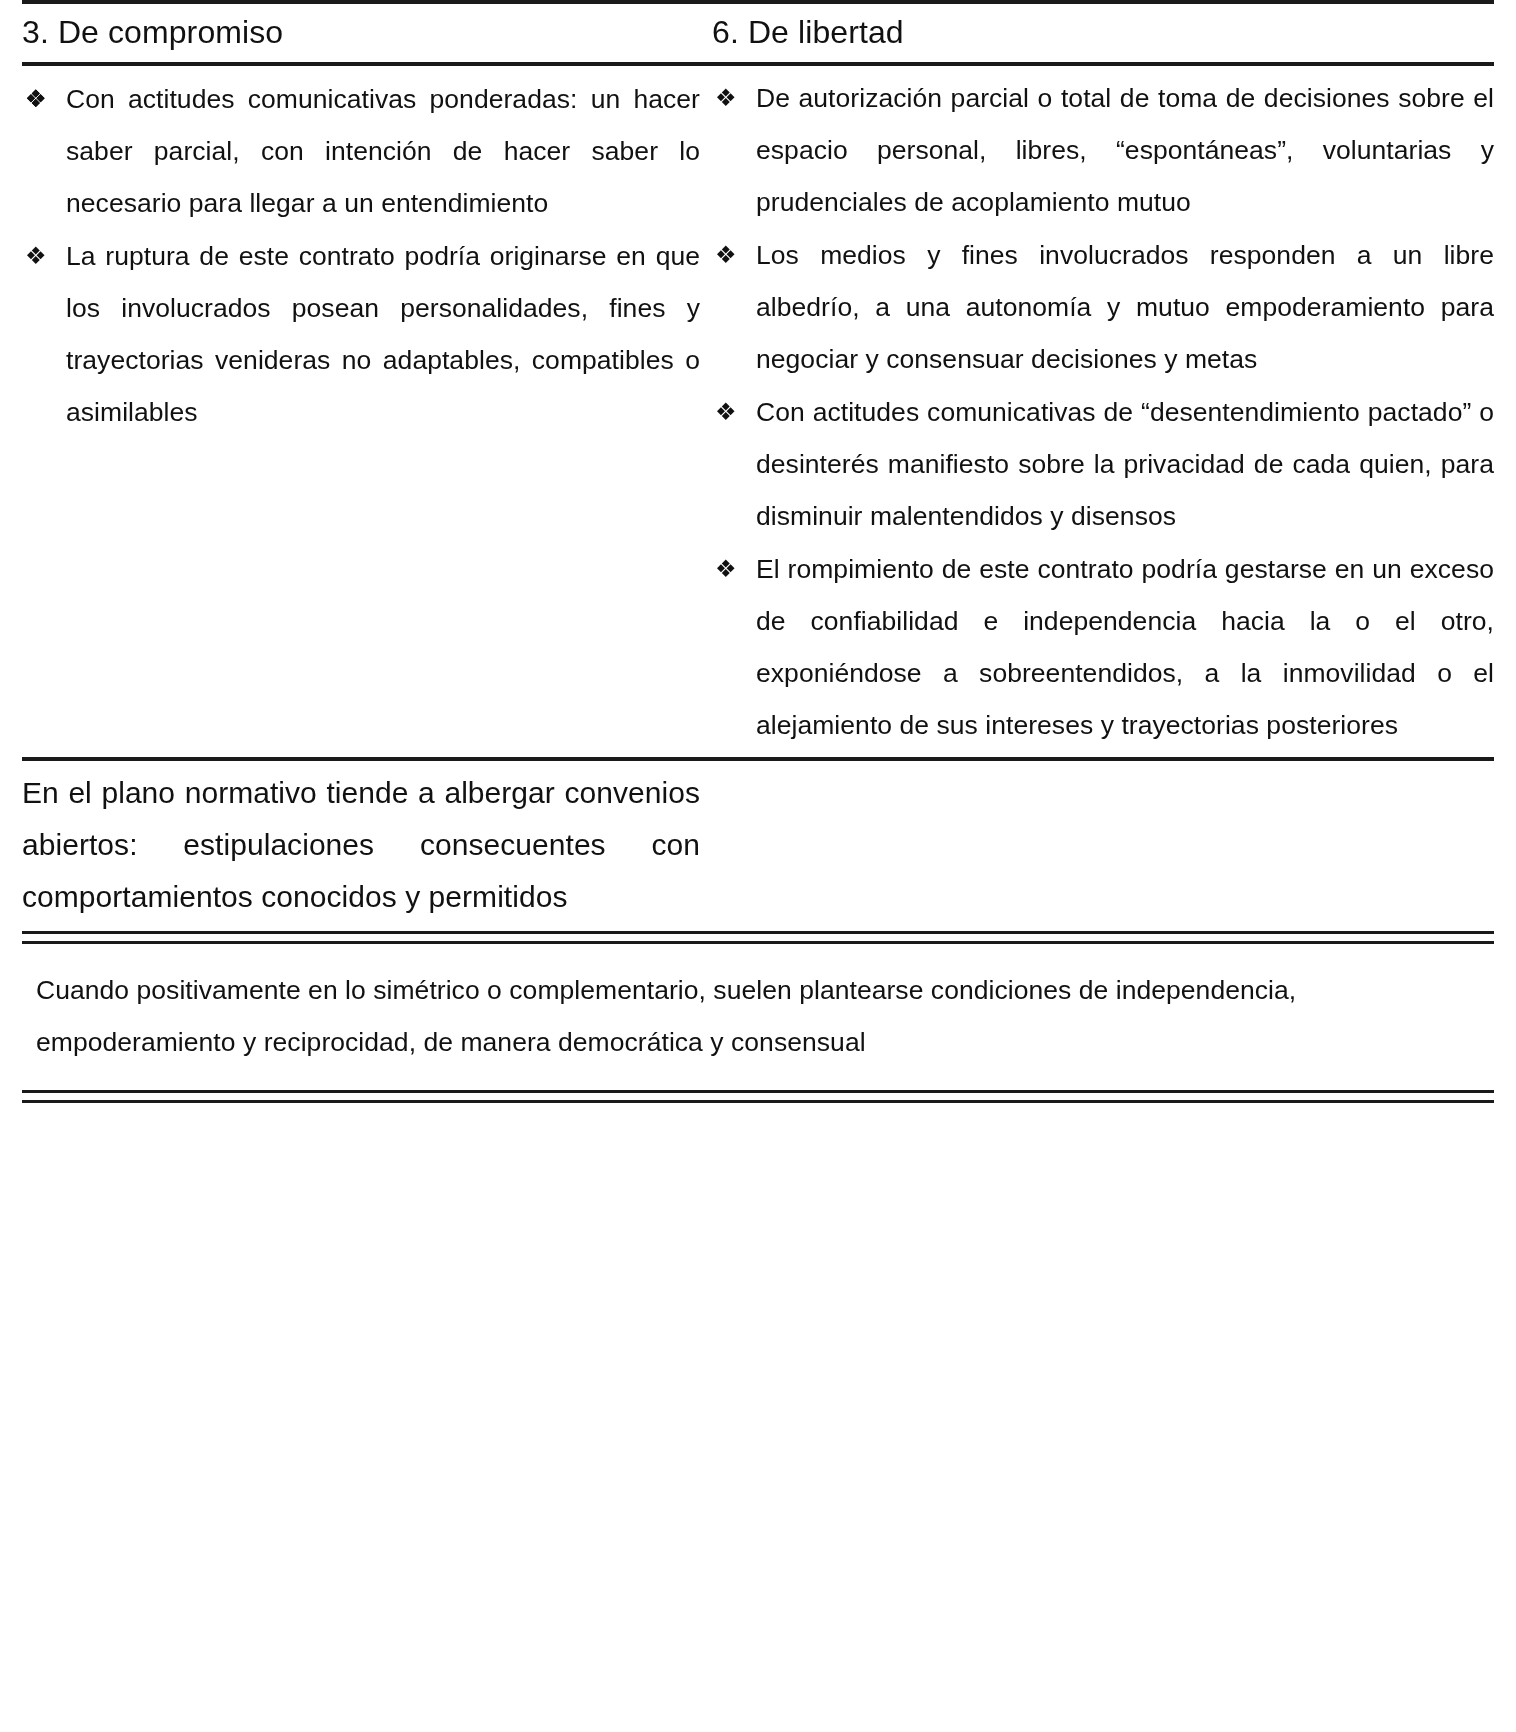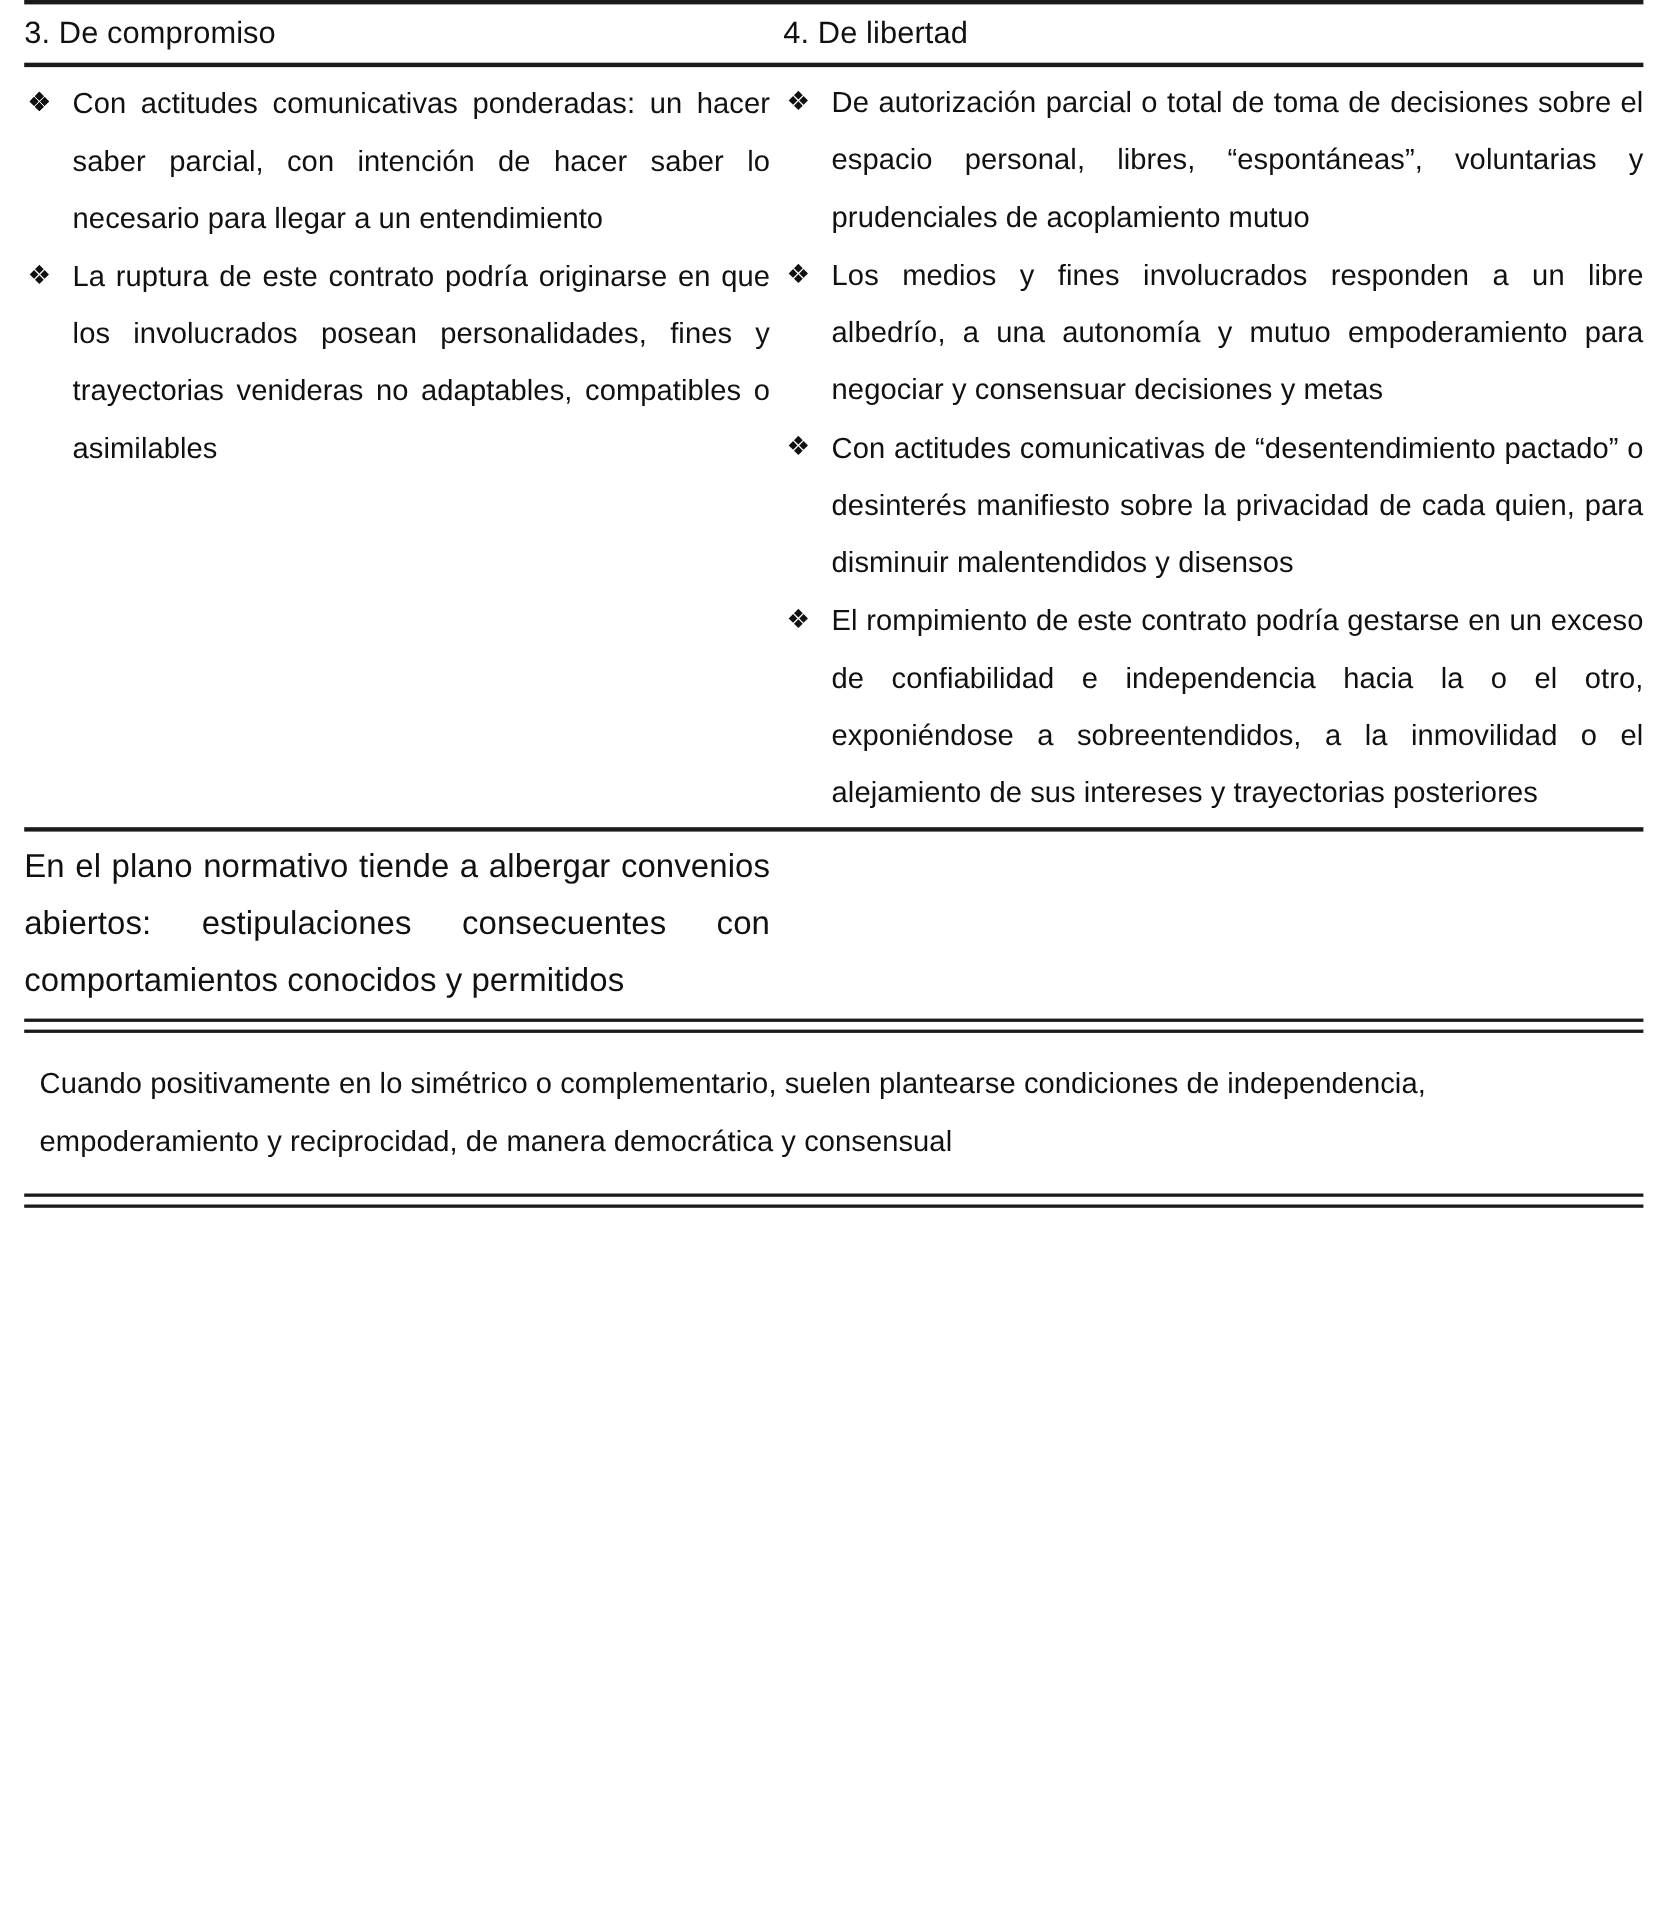--- a/index.html
+++ b/index.html
@@ -35,21 +35,21 @@
 
   .header-row {
     display: flex;
     align-items: flex-start;
     padding: 8px 0 10px 0;
   }
   .col-left { width: 678px; flex: 0 0 678px; box-sizing: border-box; }
   .col-right { flex: 1 1 auto; box-sizing: border-box; padding-left: 12px; }
 
   .col-title {
-    font-size: 28px;
+    font-size: 32px;
     line-height: 1.25;
     letter-spacing: 0.1px;
     color: #111;
   }
 
   .body-row {
     display: flex;
     align-items: flex-start;
     padding-top: 6px;
   }
@@ -115,21 +115,21 @@
 
 <div class="page">
 
   <div class="rule"></div>
 
   <div class="header-row">
     <div class="col-left">
       <div class="col-title">3. De compromiso</div>
     </div>
     <div class="col-right">
-      <div class="col-title">4. De libertad</div>
+      <div class="col-title">6. De libertad</div>
     </div>
   </div>
 
   <div class="rule"></div>
 
   <div class="body-row">
 
     <div class="col-left">
       <ul class="bullets">
         <li>

